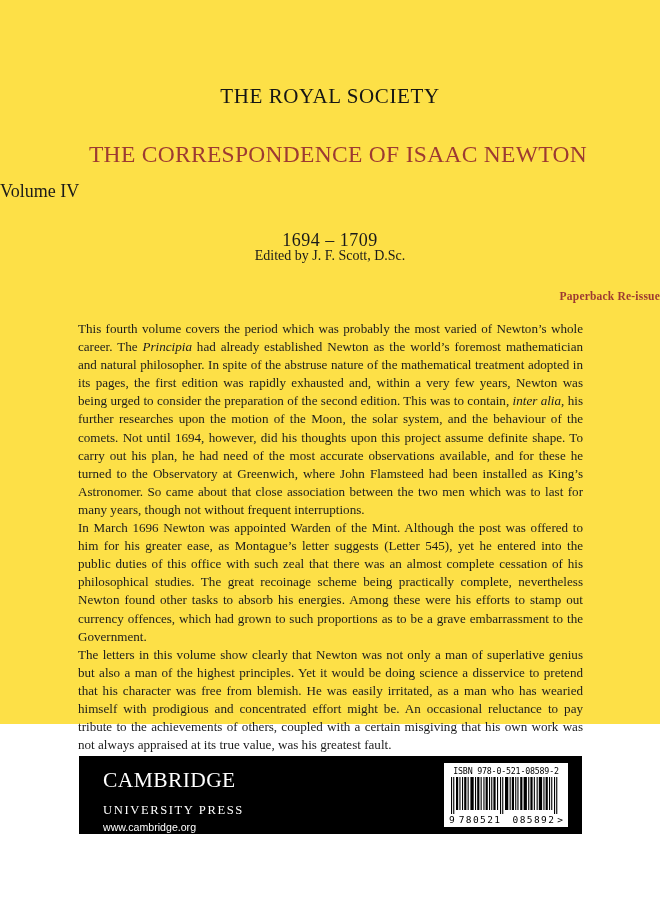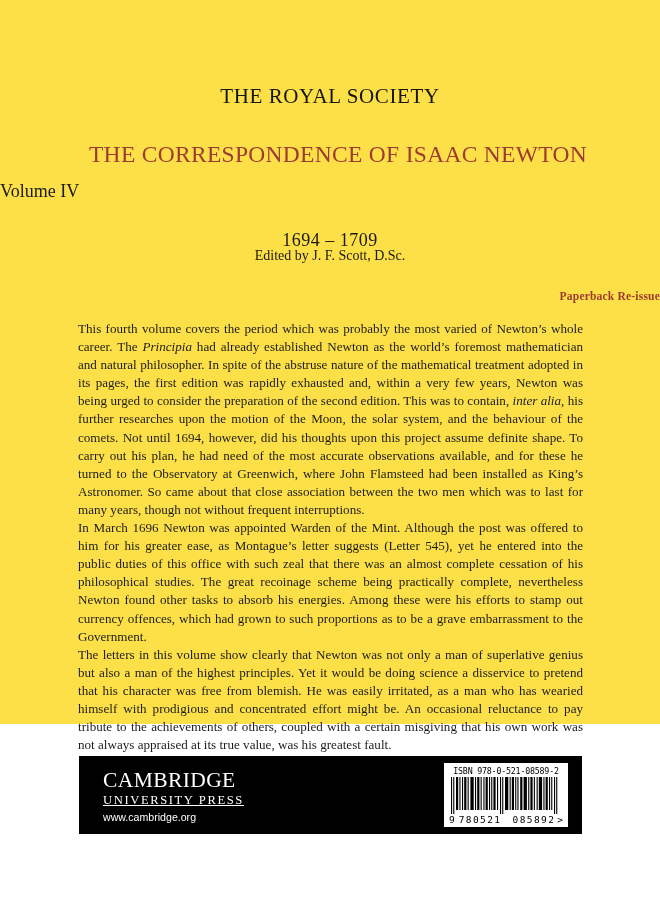--- a/index.html
+++ b/index.html
@@ -130,23 +130,22 @@
     font-size: 21.5px;
     letter-spacing: 0.4px;
     line-height: 23px;
     color: #ffffff;
   }
   .cup-sub {
     font-family: "Liberation Serif", "DejaVu Serif", serif;
     font-size: 12.6px;
     letter-spacing: 1.6px;
     line-height: 15px;
-    margin-top: 1px;
-    color: #ffffff;
-    text-decoration: underline;
+    margin-top: 11px;
+    color: #ffffff;
   }
   .cup-url {
     font-family: Liberation Sans, sans-serif;
     font-size: 10.6px;
     line-height: 14px;
     margin-top: 2px;
     color: #ffffff;
   }
 
   

